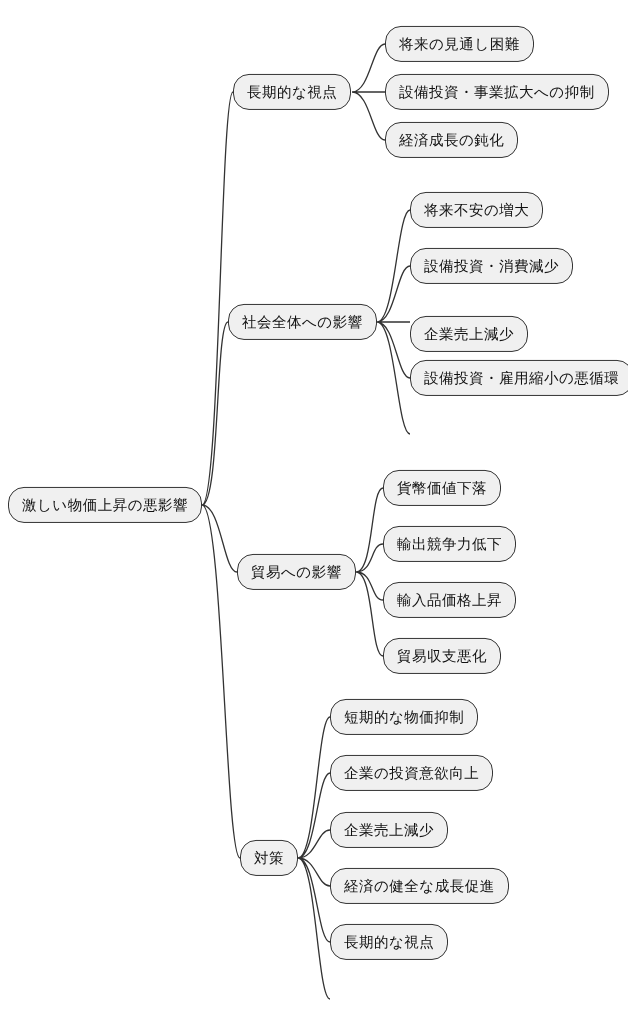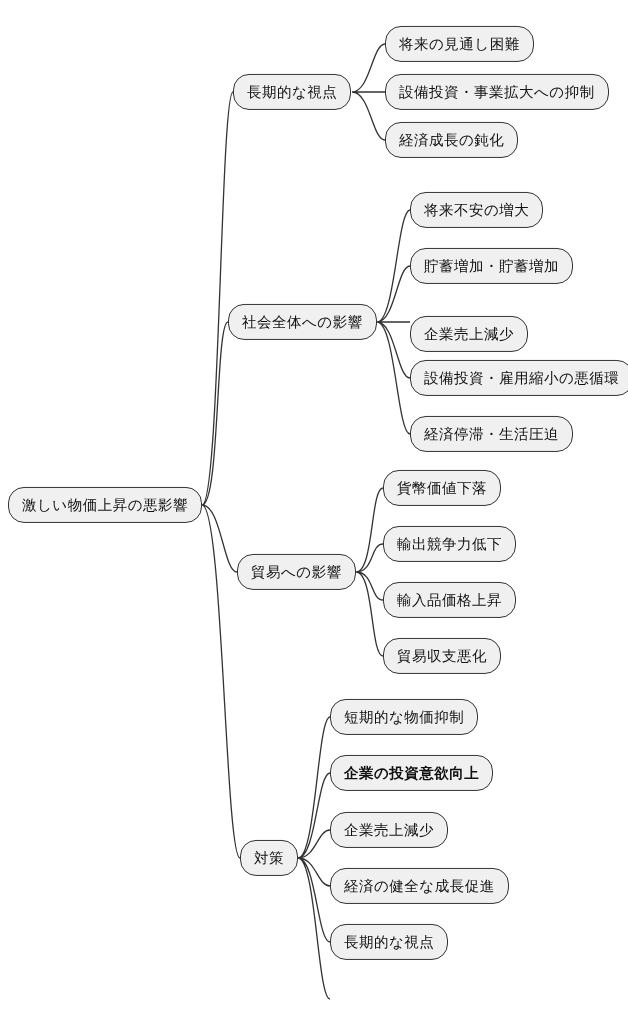--- a/index.html
+++ b/index.html
@@ -47,28 +47,27 @@
       <path d="M 202 505 C 220 505, 220.4 92, 233 92 M 352 92 C 370.15 92, 372.295 44, 385 44 M 352 92 C 370.15 92, 372.295 92, 385 92 M 352 92 C 370.15 92, 372.295 140, 385 140 M 202 505 C 220 505, 215.4 322, 228 322 M 377 322 C 395.15 322, 397.295 210, 410 210 M 377 322 C 395.15 322, 397.295 266, 410 266 M 377 322 C 395.15 322, 397.295 322, 410 322 M 377 322 C 395.15 322, 397.295 378, 410 378 M 377 322 C 395.15 322, 397.295 434, 410 434 M 202 505 C 221.25 505, 223.525 572, 237 572 M 356 572 C 374 572, 370.4 488, 383 488 M 356 572 C 374 572, 370.4 544, 383 544 M 356 572 C 374 572, 370.4 600, 383 600 M 356 572 C 374 572, 370.4 656, 383 656 M 202 505 C 222.9 505, 225.37 858, 240 858 M 298 858 C 316 858, 317.4 717, 330 717 M 298 858 C 316 858, 317.4 773, 330 773 M 298 858 C 316 858, 317.4 830, 330 830 M 298 858 C 316 858, 317.4 886, 330 886 M 298 858 C 316 858, 317.4 942, 330 942 M 298 858 C 316 858, 317.4 999, 330 999" fill="none" stroke="#333333" stroke-width="1.3"></path>
     </svg>
 
 <div class="node" style="left: 8px; top: 505px;"><span class="lbl">激しい物価上昇の悪影響</span></div>
     <div class="node" style="left: 233px; top: 92px;"><span class="lbl">長期的な視点</span></div>
     <div class="node" style="left: 385px; top: 44px;"><span class="lbl">将来の見通し困難</span></div>
     <div class="node" style="left: 385px; top: 92px;"><span class="lbl">設備投資・事業拡大への抑制</span></div>
     <div class="node" style="left: 385px; top: 140px;"><span class="lbl">経済成長の鈍化</span></div>
     <div class="node" style="left: 228px; top: 322px;"><span class="lbl">社会全体への影響</span></div>
     <div class="node" style="left: 410px; top: 210px;"><span class="lbl">将来不安の増大</span></div>
-    <div class="node" style="left: 410px; top: 266px;"><span class="lbl">貯蓄増加・貯蓄増加</span></div>
+    <div class="node" style="left: 410px; top: 266px;"><span class="lbl">設備投資・消費減少</span></div>
     <div class="node" style="left: 410px; top: 322px; margin-top: 12px;"><span class="lbl">企業売上減少</span></div>
     <div class="node" style="left: 410px; top: 378px;"><span class="lbl">設備投資・雇用縮小の悪循環</span></div>
-    <div class="node" style="left: 410px; top: 434px;"><span class="lbl">経済停滞・生活圧迫</span></div>
     <div class="node" style="left: 237px; top: 572px;"><span class="lbl">貿易への影響</span></div>
     <div class="node" style="left: 383px; top: 488px;"><span class="lbl">貨幣価値下落</span></div>
     <div class="node" style="left: 383px; top: 544px;"><span class="lbl">輸出競争力低下</span></div>
     <div class="node" style="left: 383px; top: 600px;"><span class="lbl">輸入品価格上昇</span></div>
     <div class="node" style="left: 383px; top: 656px;"><span class="lbl">貿易収支悪化</span></div>
     <div class="node" style="left: 240px; top: 858px;"><span class="lbl">対策</span></div>
     <div class="node" style="left: 330px; top: 717px;"><span class="lbl">短期的な物価抑制</span></div>
-    <div class="node" style="left: 330px; top: 773px; font-weight: bold;"><span class="lbl">企業の投資意欲向上</span></div>
+    <div class="node" style="left: 330px; top: 773px;"><span class="lbl">企業の投資意欲向上</span></div>
     <div class="node" style="left: 330px; top: 830px;"><span class="lbl">企業売上減少</span></div>
     <div class="node" style="left: 330px; top: 886px;"><span class="lbl">経済の健全な成長促進</span></div>
     <div class="node" style="left: 330px; top: 942px;"><span class="lbl">長期的な視点</span></div>
   </div>
 
 </body></html>

